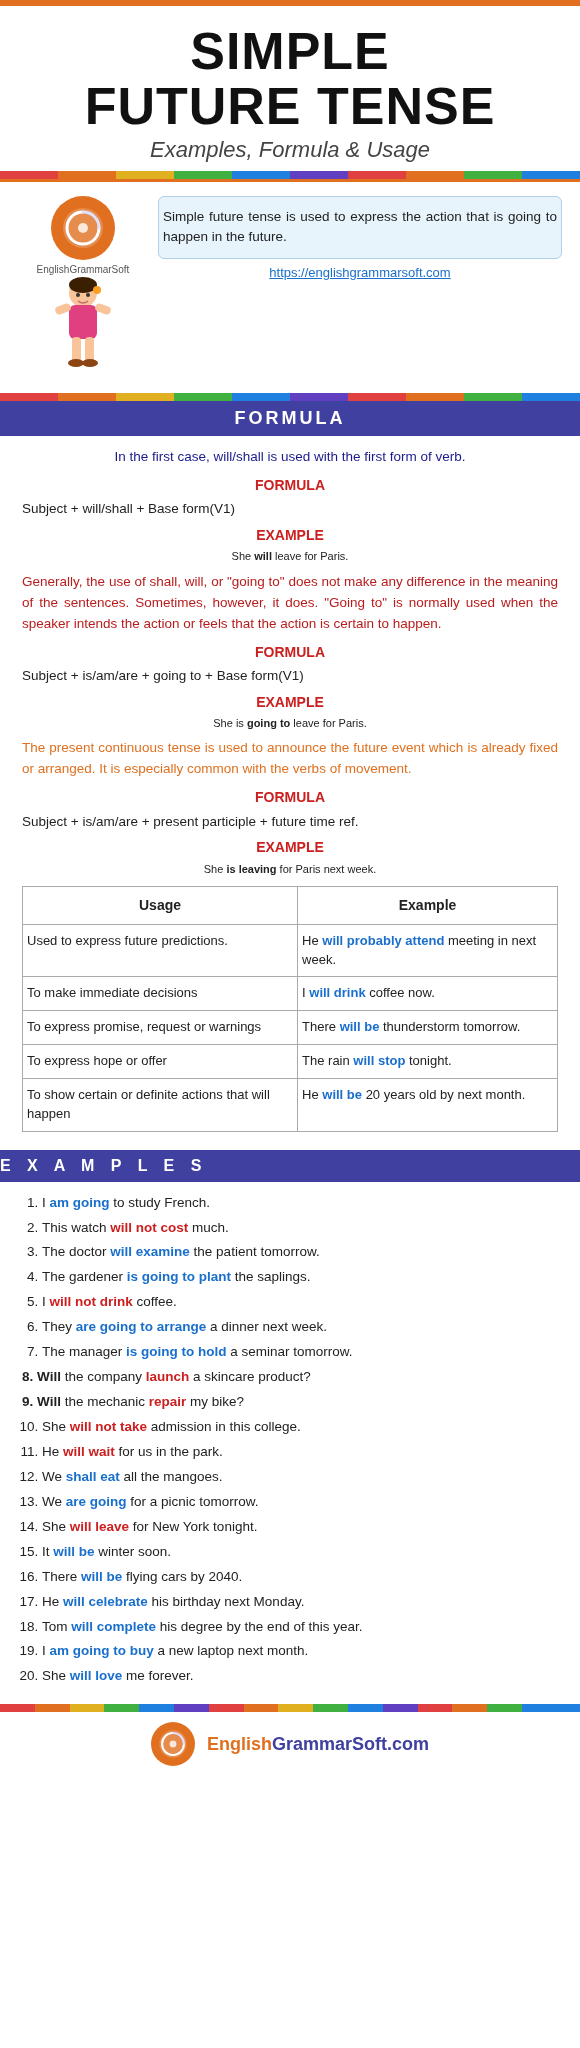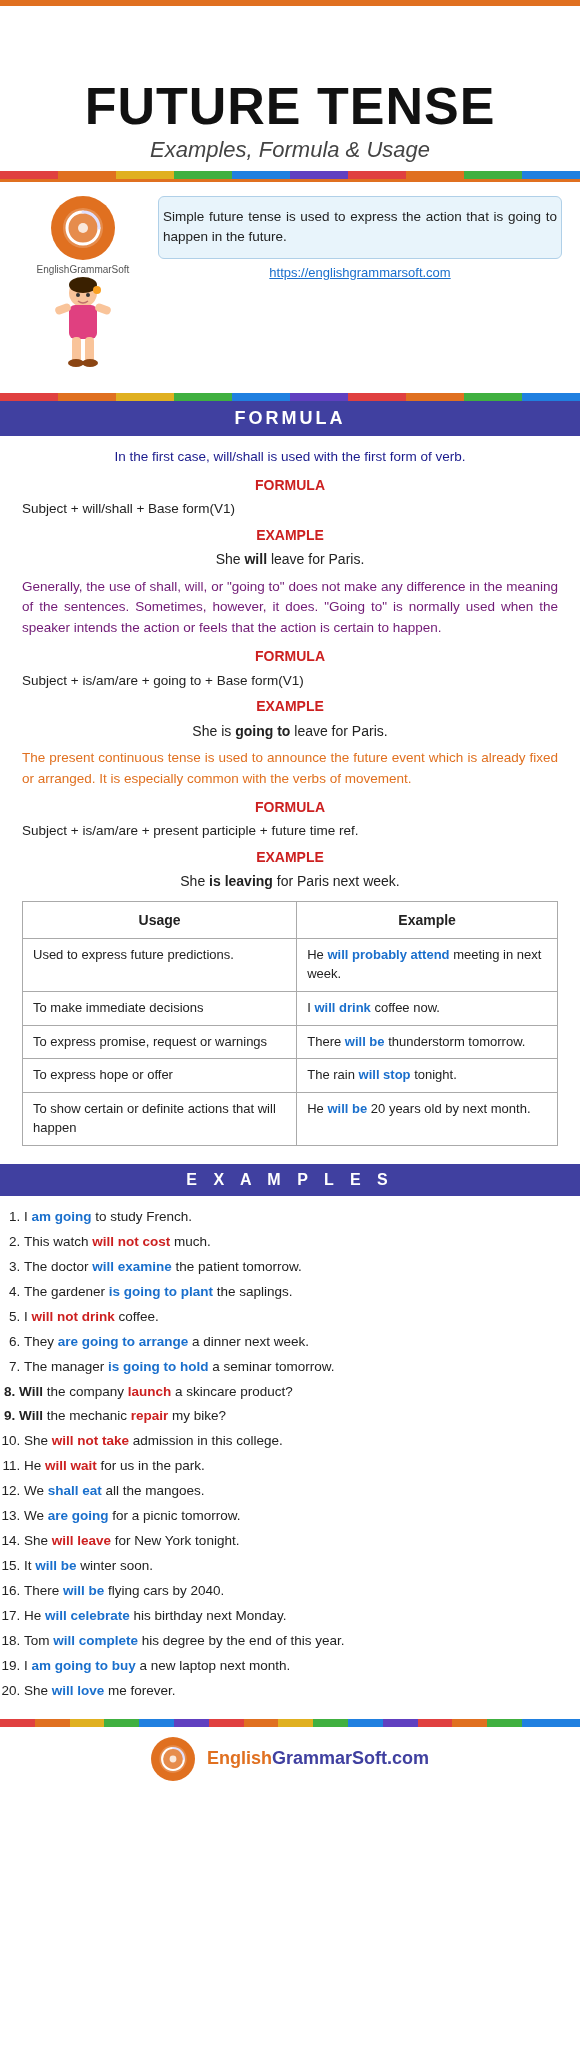--- a/index.html
+++ b/index.html
@@ -147,28 +147,28 @@
       color: #cc2020;
       font-weight: 700;
       text-align: center;
       font-size: 14px;
       margin: 4px 0 2px;
     }
 
     .example-text {
       text-align: center;
       color: #222;
-      font-size: 14px;
+      font-size: 11px;
       margin-bottom: 6px;
     }
 
     .example-text .bold { font-weight: 700; }
 
     .paragraph-text {
-      color: #701a75;
+      color: #b91c1c;
       text-align: justify;
       margin: 6px 0;
       font-size: 13.5px;
       line-height: 1.55;
     }
 
     .orange-text {
       color: #e07020;
       text-align: justify;
       margin: 6px 0;
@@ -187,39 +187,39 @@
     .usage-table th {
       background: #fff;
       border: 1px solid #aaa;
       padding: 7px 10px;
       font-weight: 700;
       text-align: center;
       font-size: 14px;
     }
     .usage-table td {
       border: 1px solid #aaa;
-      padding: 7px 10px;
+      padding: 7px 4px;
       vertical-align: top;
       line-height: 1.45;
     }
     .usage-table td .blue { color: #1a6fcc; font-weight: 700; }
 
     
     .examples-header {
       background: #4040a0;
       color: #fff;
-      text-align: center;
+      text-align: left;
       font-size: 16px;
       font-weight: 700;
       letter-spacing: 6px;
       padding: 7px 0;
     }
 
     .examples-list {
-      padding: 10px 4px 14px;
+      padding: 10px 22px 14px;
       font-size: 13.5px;
       line-height: 1.7;
     }
     .examples-list ol {
       padding-left: 20px;
     }
     .examples-list ol li {
       margin-bottom: 2px;
     }
     .blue { color: #1a6fcc; }
@@ -278,21 +278,21 @@
     .girl-svg {
       width: 80px;
       height: 110px;
     }
   </style>
 </head>
 <body>
 
 <div class="header">
   <div class="main-title">
-    <br>
+    <span>SIMPLE</span><br>
     <span>FUTURE TENSE</span>
   </div>
   <div class="sub-title">Examples, Formula &amp; Usage</div>
 </div>
 
 <div class="rainbow-bar"></div>
 
 <div class="intro-section">
   <div class="intro-left">
 

